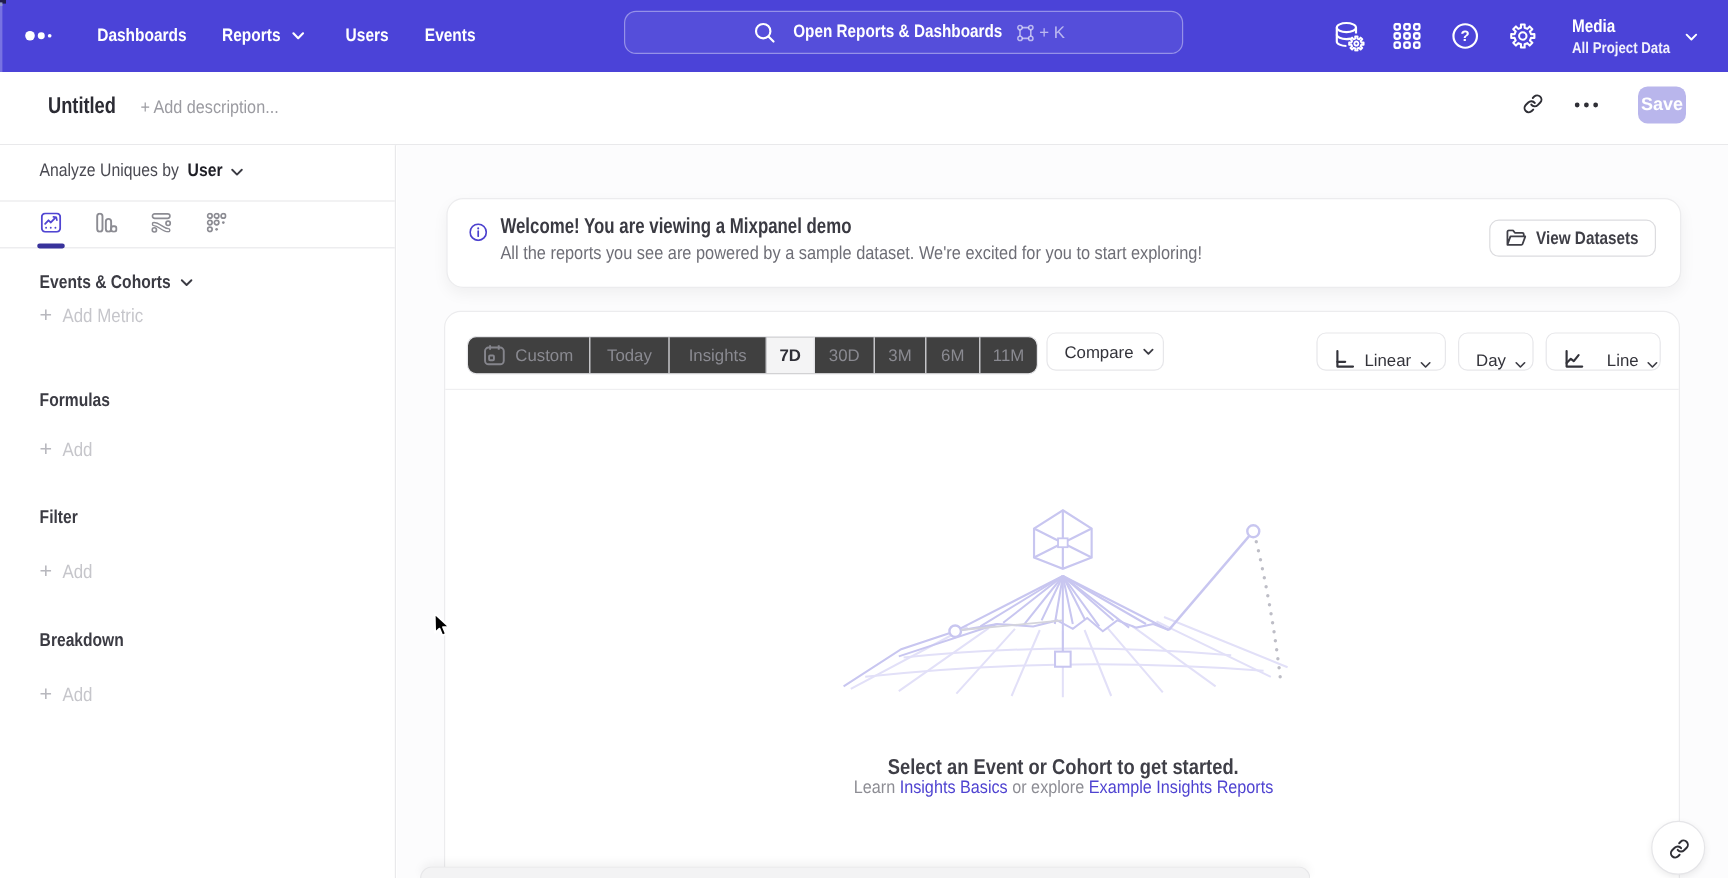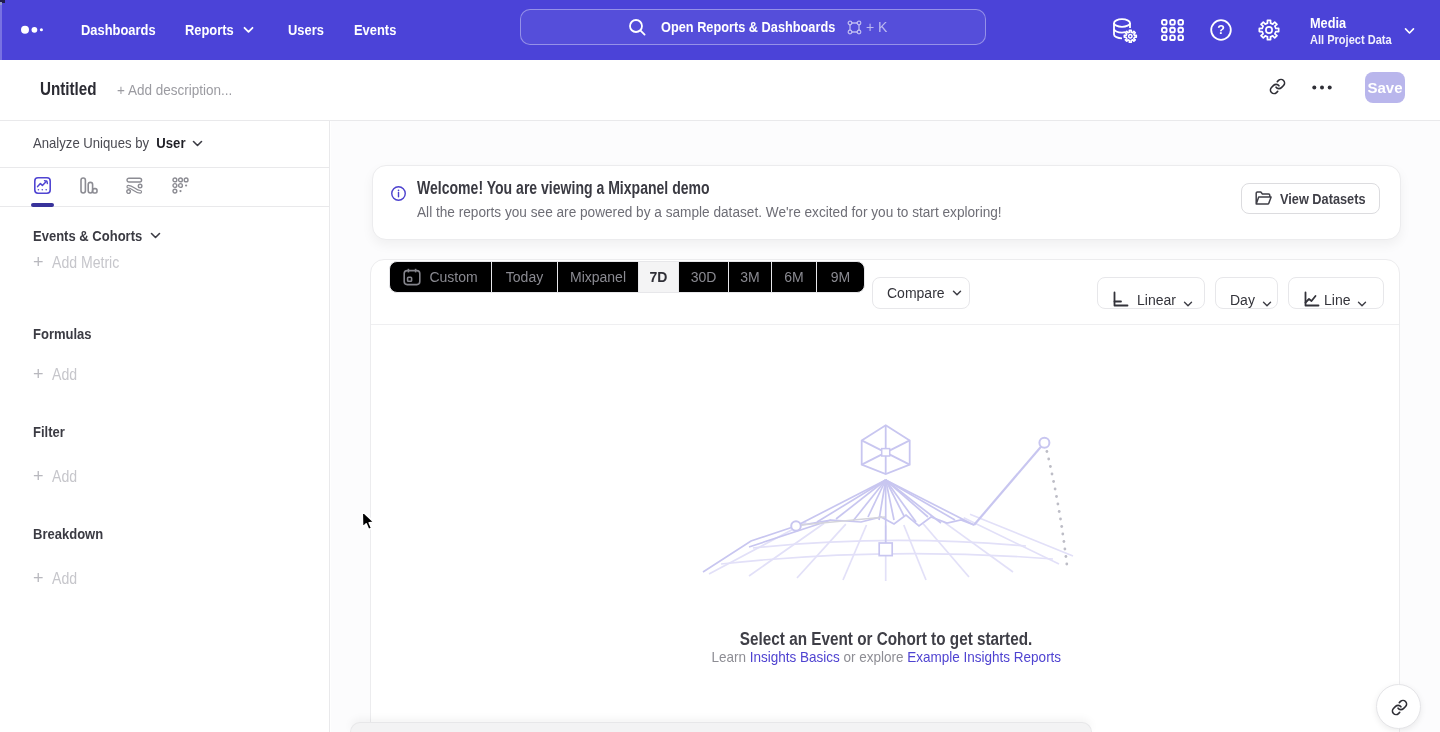--- a/index.html
+++ b/index.html
@@ -30,21 +30,21 @@
 
   
   #main { position:absolute; left:331px; top:121px; width:1109px; height:611px; background:#fcfcfd; }
   #banner { position:absolute; left:41px; top:44px; width:1029px; height:75px; background:#fff; border:1px solid #ececee; border-radius:14px; box-shadow:0 5px 12px rgba(0,0,0,.05); }
   #banner .btitle { position:absolute; left:44px; top:12px; font-size:18px; font-weight:700; color:#3a3a42; white-space:nowrap; transform-origin:0 0; transform:scaleX(.78); }
   #banner .bsub { position:absolute; left:44px; top:37px; font-size:15.5px; color:#6e6e76; white-space:nowrap; transform-origin:0 0; transform:scaleX(.88); }
   #viewds { position:absolute; left:868px; top:17px; width:139px; height:31px; border:1px solid #dcdcdf; border-radius:8px; background:#fff; display:flex; align-items:center; white-space:nowrap; }
   #viewds .t { font-size:15px; font-weight:600; color:#3f3f47; transform-origin:0 50%; transform:scaleX(.85); }
   #card { position:absolute; left:39px; top:138px; width:1030px; height:478px; background:#fff; border:1px solid #ececee; border-radius:14px 14px 0 0; }
   
-  #seg { position:absolute; left:18px; top:1px; height:32px; border:1px solid #e7e7ea; border-radius:8px; background:#000000; display:flex; }
+  #seg { position:absolute; left:18px; top:20px; height:32px; border:1px solid #e7e7ea; border-radius:8px; background:#404040; display:flex; }
   #seg .s { height:30px; line-height:30px; font-size:14px; color:#8a8a91; text-align:center; border-right:1px solid #e7e7ea; white-space:nowrap; }
   #seg .s:last-child { border-right:none; }
   #compare { position:absolute; left:501px; top:17px; width:98px; height:32px; border:1px solid #e7e7ea; border-radius:8px; font-size:14px; color:#33333a; display:flex; align-items:center; white-space:nowrap; }
   .rbtn { position:absolute; top:17px; height:32px; border:1px solid #e7e7ea; border-radius:8px; font-size:14px; color:#33333a; background:#fff; display:flex; align-items:flex-end; white-space:nowrap; }
   #toolline { position:absolute; left:0; top:64px; width:1028px; height:1px; background:#efeff1; }
   
   #es-title { position:absolute; left:0; top:369px; width:1030px; text-align:center; font-size:18px; font-weight:700; color:#3f3f47; }
   #es-title .t { display:inline-block; transform:scaleX(.85); }
   #es-sub { position:absolute; left:0; top:388px; width:1030px; text-align:center; font-size:15px; color:#8d8d94; }
   #es-sub .t { display:inline-block; transform:scaleX(.9); }
@@ -238,26 +238,26 @@
       <div class="s" style="width:102px;">
         <svg style="vertical-align:-4px;margin-right:8px" width="18" height="18" viewBox="0 0 18 18">
             <g fill="none" stroke="#85858c" stroke-width="1.6">
               <rect x="1.2" y="2.6" width="15.6" height="14" rx="3"></rect>
               <line x1="5.4" y1="0.8" x2="5.4" y2="4.4"></line>
               <line x1="12.6" y1="0.8" x2="12.6" y2="4.4"></line>
               <rect x="4.6" y="9.2" width="4" height="4" rx="0.8"></rect>
             </g>
           </svg>Custom</div>
       <div class="s" style="width:66px">Today</div>
-      <div class="s" style="width:81px">Mixpanel</div>
+      <div class="s" style="width:81px">Insights</div>
       <div class="s" style="width:40px;background:#f4f4f5;color:#2f2f37;font-weight:700">7D</div>
       <div class="s" style="width:50px">30D</div>
       <div class="s" style="width:43px">3M</div>
       <div class="s" style="width:45px">6M</div>
-      <div class="s" style="width:47px;border-radius:0 7px 7px 0">9M</div>
+      <div class="s" style="width:47px;border-radius:0 7px 7px 0">11M</div>
     </div>
     <div id="compare">
         <span style="margin-left:14px">Compare</span>
       <svg style="margin-left:7px" width="10" height="7" viewBox="0 0 11 8">
           <polyline points="1.5,1.5 5.5,5.5 9.5,1.5" fill="none" stroke="#3c3c44" stroke-width="1.7" stroke-linecap="round" stroke-linejoin="round"></polyline>
         </svg>
     </div>
 
     <div class="rbtn" style="left:726px;width:108px">
       <svg style="margin-left:14px;flex:none" width="17" height="17" viewBox="0 0 17 17">
@@ -273,21 +273,21 @@
       <span style="margin-left:14px">Day</span>
       <svg style="margin-left:7px;flex:none" width="10" height="7" viewBox="0 0 11 8">
           <polyline points="1.5,1.5 5.5,5.5 9.5,1.5" fill="none" stroke="#3c3c44" stroke-width="1.6" stroke-linecap="round" stroke-linejoin="round"></polyline>
         </svg>
     </div>
     <div class="rbtn" style="left:917px;width:96px">
       <svg style="margin-left:14px;flex:none" width="17" height="17" viewBox="0 0 17 17">
           <path d="M2.5 1.5 V14.5 H15.5" fill="none" stroke="#33333a" stroke-width="1.8" stroke-linecap="round" stroke-linejoin="round"></path>
           <polyline points="2.5,11.5 6,8 8.5,10 12.5,5" fill="none" stroke="#33333a" stroke-width="1.8" stroke-linecap="round" stroke-linejoin="round"></polyline>
         </svg>
-      <span style="margin-left:4px">Line</span>
+      <span style="margin-left:19px">Line</span>
       <svg style="margin-left:7px;flex:none" width="10" height="7" viewBox="0 0 11 8">
           <polyline points="1.5,1.5 5.5,5.5 9.5,1.5" fill="none" stroke="#3c3c44" stroke-width="1.6" stroke-linecap="round" stroke-linejoin="round"></polyline>
         </svg>
     </div>
     <div id="toolline"></div>
 
     <svg class="abs" style="left:320px;top:156px" width="390" height="168" viewBox="0 0 390 168" fill="none">
 
       <g stroke="#e2e0f8" stroke-width="1.7">
         <line x1="115.2" y1="106.3" x2="18" y2="158"></line>

